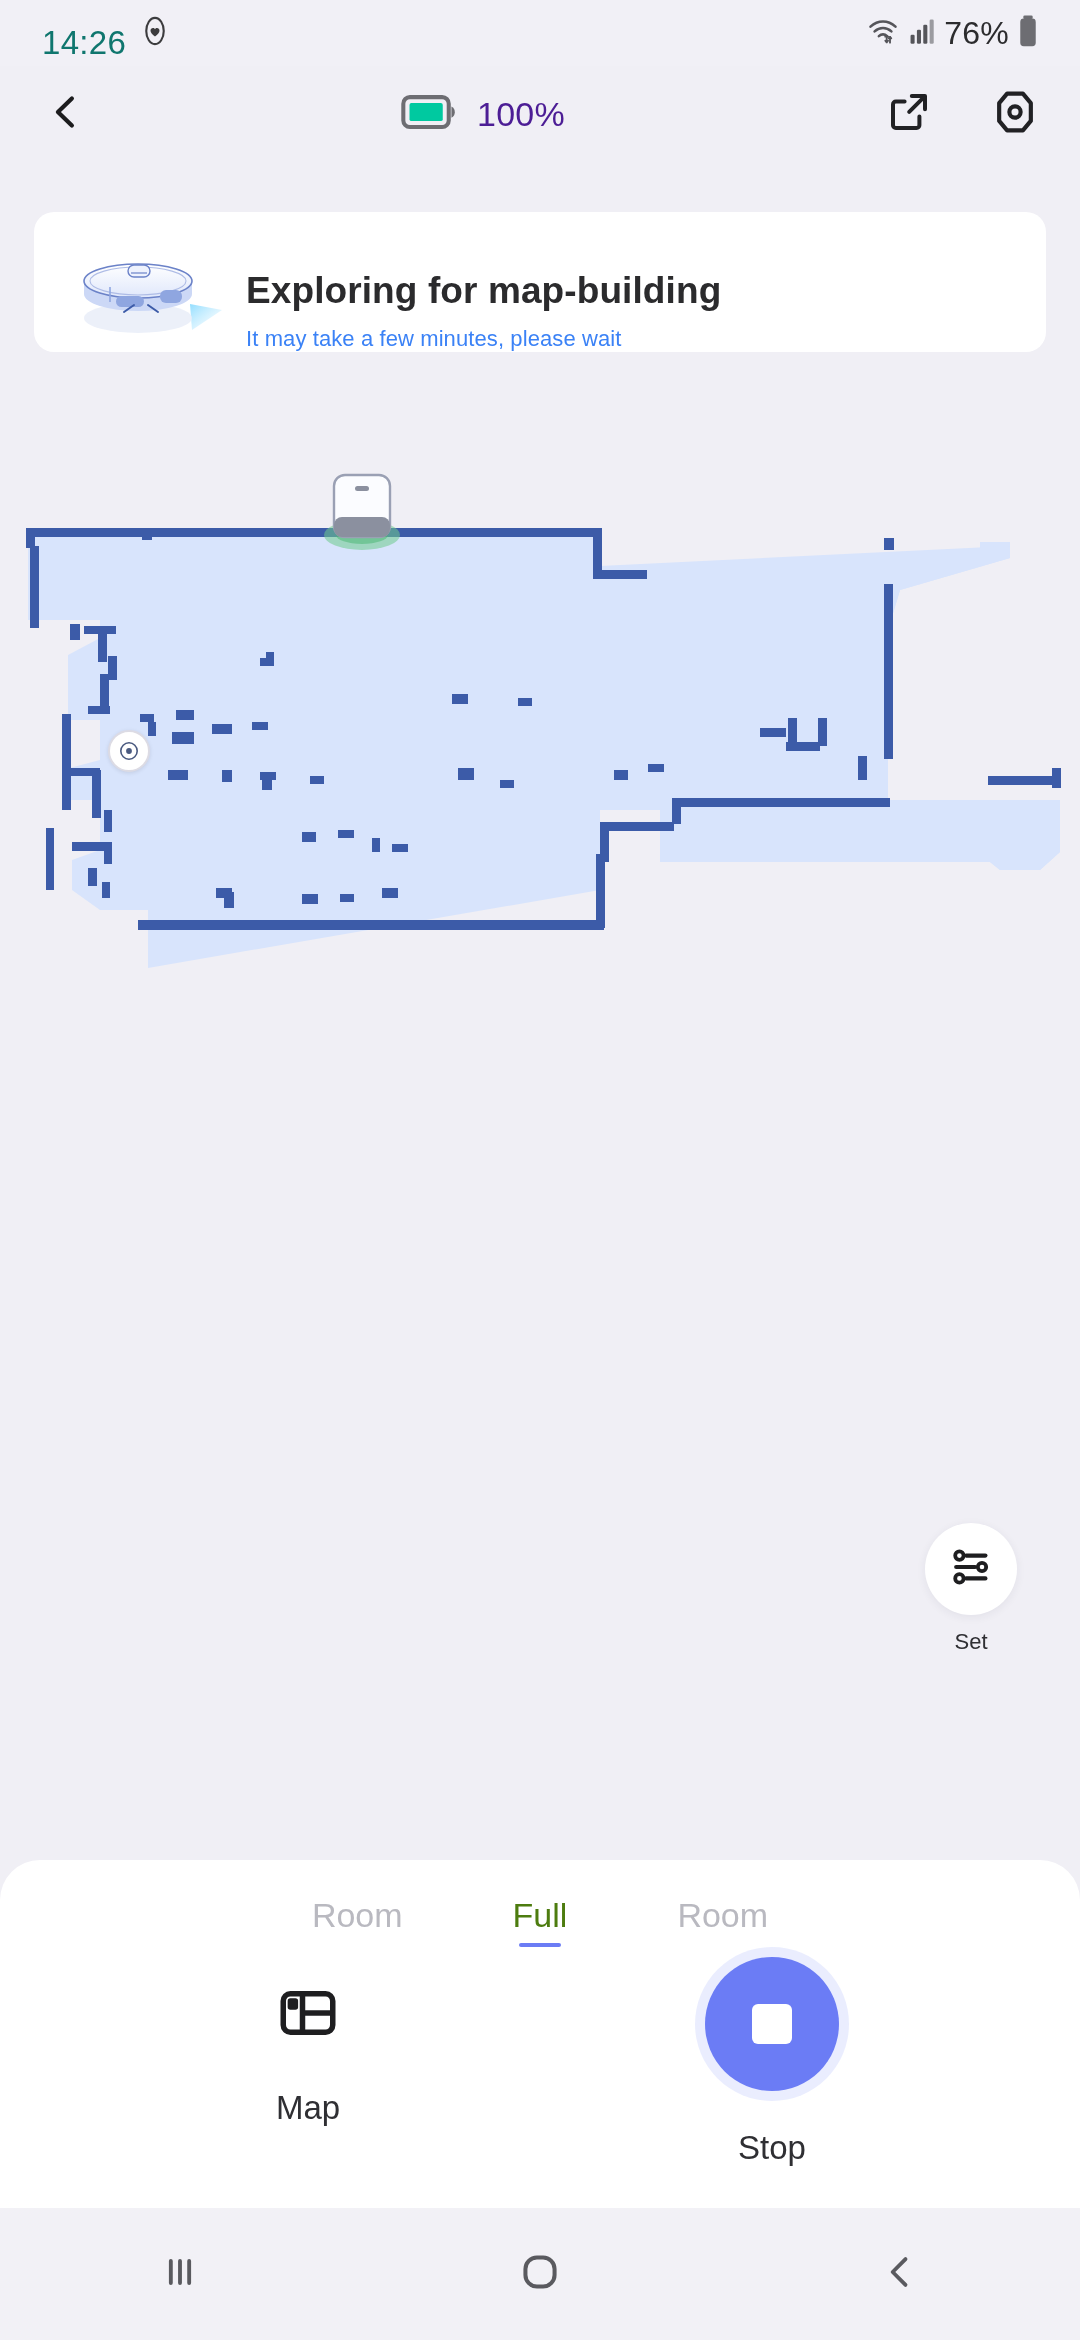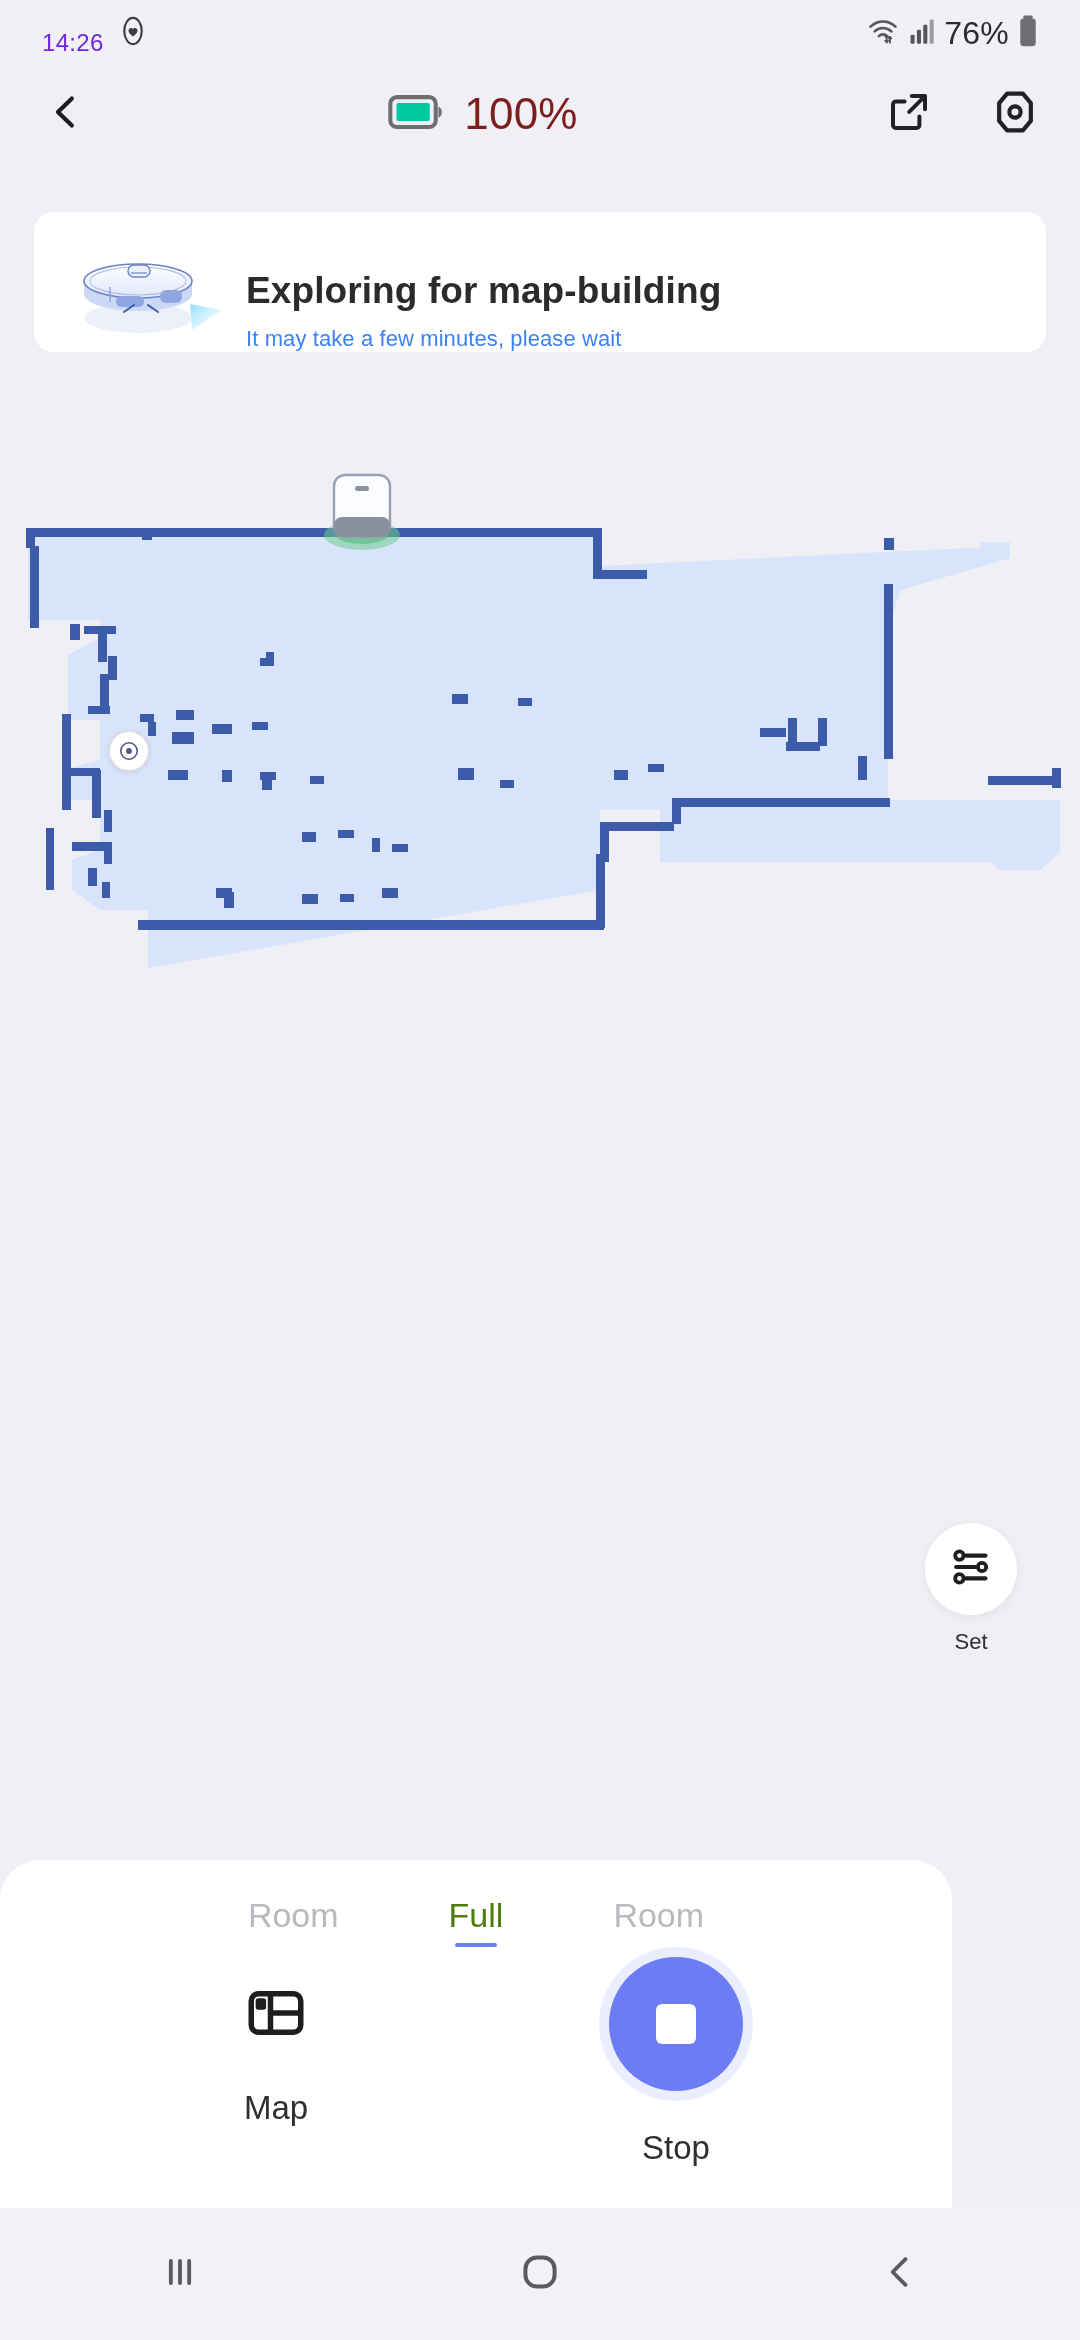--- a/index.html
+++ b/index.html
@@ -12,37 +12,37 @@
   }
 
   
   .statusbar {
     position:absolute; top:0; left:0; width:1080px; height:66px;
     display:flex; align-items:center; justify-content:space-between;
     padding:0 42px;
     background:#f1f0f6;
   }
   .sb-left { display:flex; align-items:center; gap:14px; }
-  .sb-time { font-size:24px; color:#6d28d9; letter-spacing:.3px;margin-top:19px; }
+  .sb-time { font-size:33px; color:#0f766e; letter-spacing:.3px;margin-top:19px; }
   .sb-right { display:flex; align-items:center; gap:9px; }
   .sb-pct { font-size:32px; color:#2c2c2e; letter-spacing:.2px; }
 
   
   .appbar {
     position:absolute; top:66px; left:0; width:1080px; height:96px;
     display:flex; align-items:center;
     padding:0 34px;
     background:#f0eff5;
   }
   .back-btn { width:64px; height:64px; display:flex; align-items:center; justify-content:center; }
   .appbar-center {
     flex:1; display:flex; align-items:center; justify-content:center; gap:18px;
     margin-left:-10px;
   }
-  .batt-pct { font-size:44px; color:#7f1d1d; letter-spacing:.2px; }
+  .batt-pct { font-size:34px; color:#4c1d95; letter-spacing:.2px; }
   .appbar-right { display:flex; align-items:center; gap:44px; }
   .hdr-icon { width:62px; height:62px; display:flex; align-items:center; justify-content:center; }
 
   
   .status-card {
     position:absolute; left:34px; top:212px; width:1012px; height:140px;
     background:#ffffff; border-radius:20px;
     display:flex; align-items:flex-end;
     padding-left:38px;
   }
@@ -71,21 +71,21 @@
   }
   .set-circle {
     width:92px; height:92px; border-radius:50%;
     background:#ffffff; display:flex; align-items:center; justify-content:center;
     box-shadow:0 2px 10px rgba(40,40,70,.07);
   }
   .set-label { font-size:22px; color:#2f2f33; }
 
   
   .sheet {
-    position:absolute; left:0; bottom:132px; width:952px; height:348px;
+    position:absolute; left:0; bottom:132px; width:1080px; height:348px;
     background:#ffffff;
     border-top-left-radius:40px; border-top-right-radius:40px;text-align:right;
   }
   .tabs {
     display:flex; align-items:center; justify-content:center; gap:110px;
     padding-top:36px;
   }
   .tab { font-size:34px; color:#b9b9c0; position:relative; padding-bottom:12px; }
   .tab.active { color:#4d7c0f; }
   .tab.active::after {

